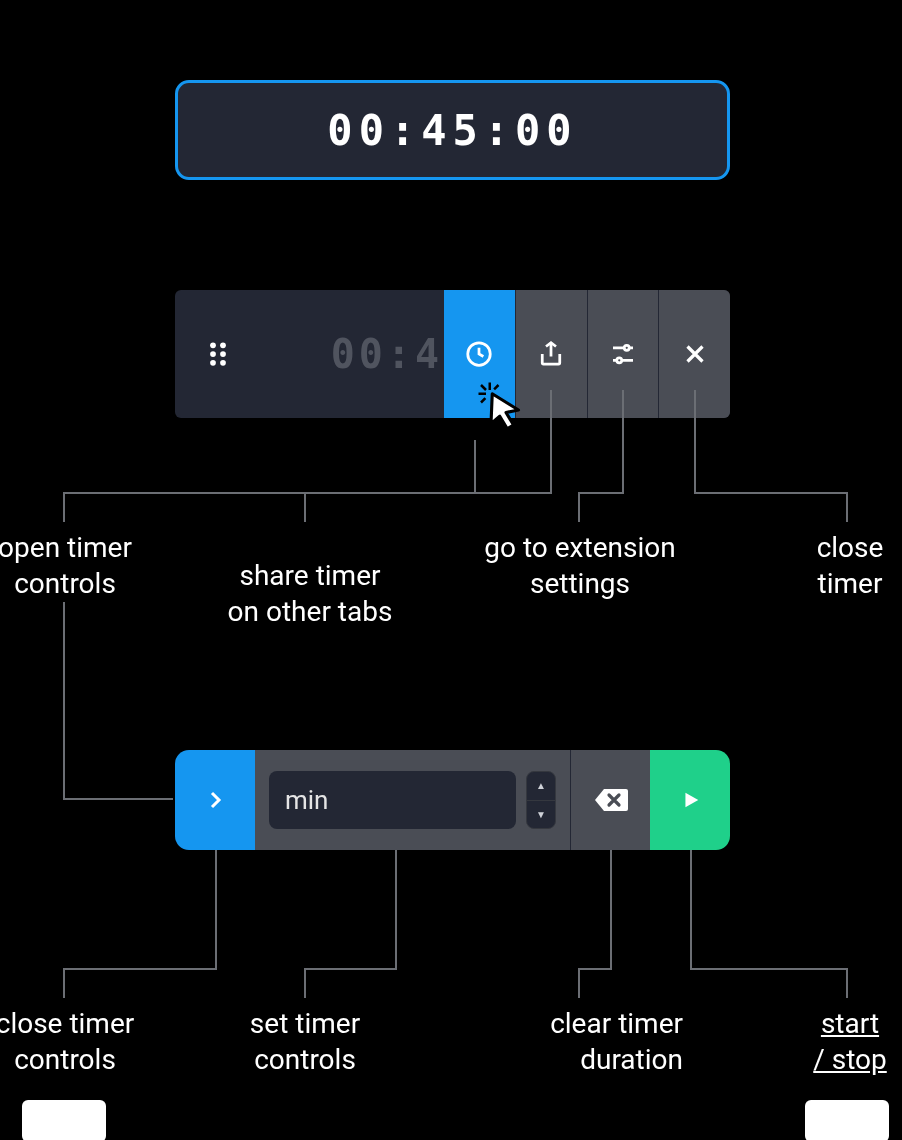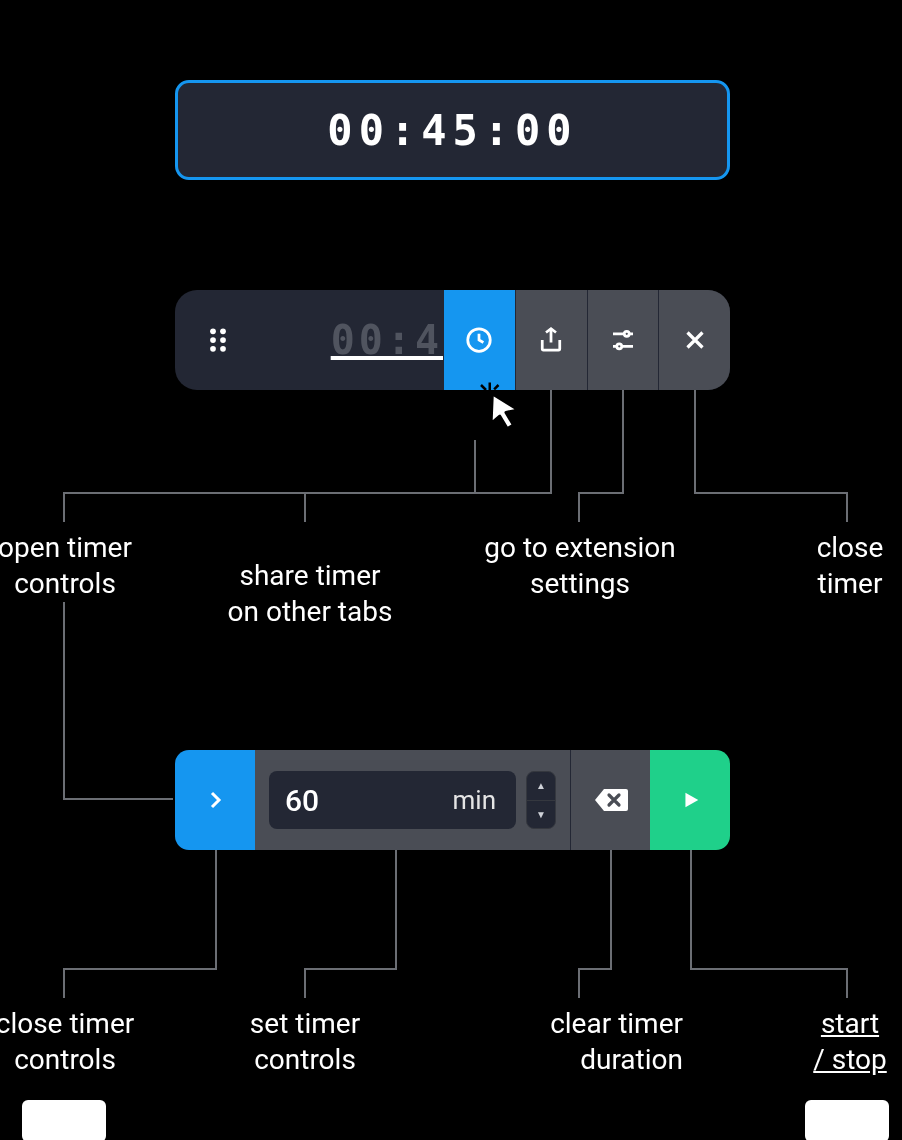--- a/index.html
+++ b/index.html
@@ -34,27 +34,26 @@
     font-weight: 600;
     color: #fff;
   }
 
   
   .toolbar {
     position: absolute;
     left: 175px;
     top: 290px;
     width: 555px;
-    height: 100px;
+    height: 128px;
     background: #232734;
-    border-radius: 22px;
+    border-radius: 6px;
     display: flex;
     align-items: stretch;
     overflow: hidden;
-    text-decoration: underline;
   }
   .tb-drag {
     width: 86px;
     display: flex;
     align-items: center;
     justify-content: center;
   }
   .tb-drag svg { width: 30px; height: 30px; }
   .tb-time {
     flex: 1;
@@ -282,21 +281,20 @@
 <div class="conn" style="left:63px; top:798px; width:110px; height:2px;"></div>
 
 <div class="controls">
   <div class="ctrl-collapse">
     <svg viewBox="0 0 24 24" fill="none" stroke-width="3">
       <path d="M9 5l7 7-7 7"></path>
     </svg>
   </div>
   <div class="ctrl-mid">
     <div class="ctrl-input">
-      <span class="val">60</span>
       <span class="unit">min</span>
     </div>
     <div class="stepper">
       <div>▲</div>
       <div>▼</div>
     </div>
   </div>
   <div class="ctrl-clear">
     <svg viewBox="0 0 34 26">
       <path d="M10 2 L32 2 A2 2 0 0 1 34 4 L34 22 A2 2 0 0 1 32 24 L10 24 L1 13 Z" fill="#fff"></path>

